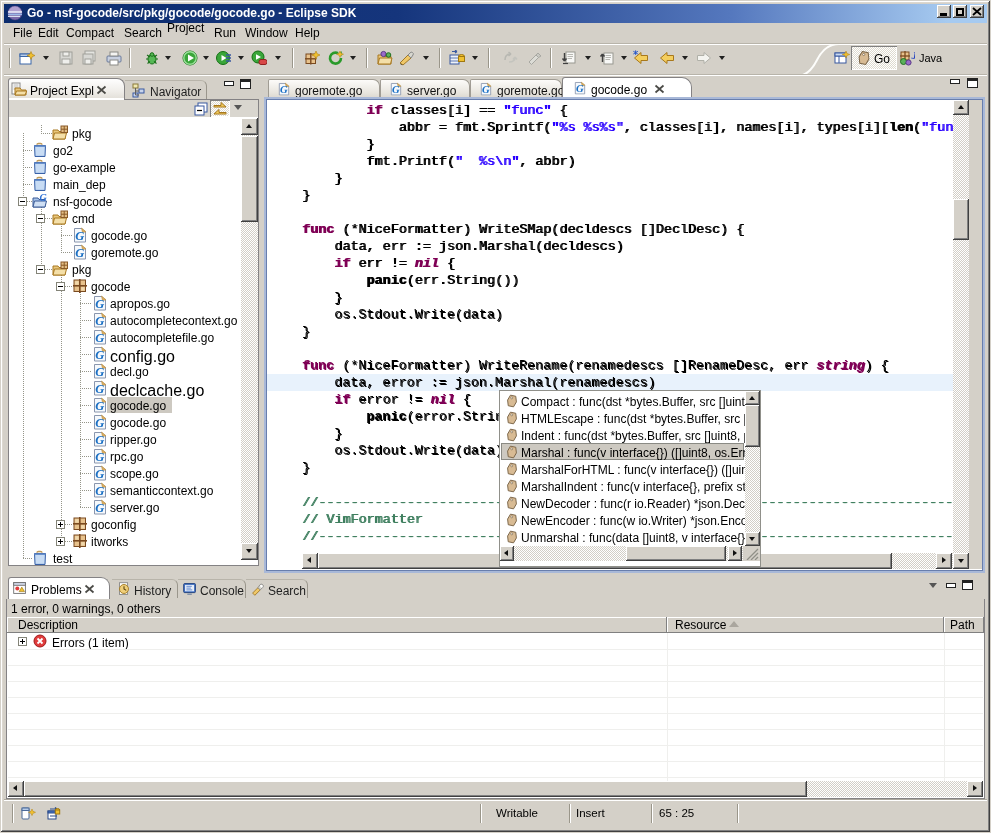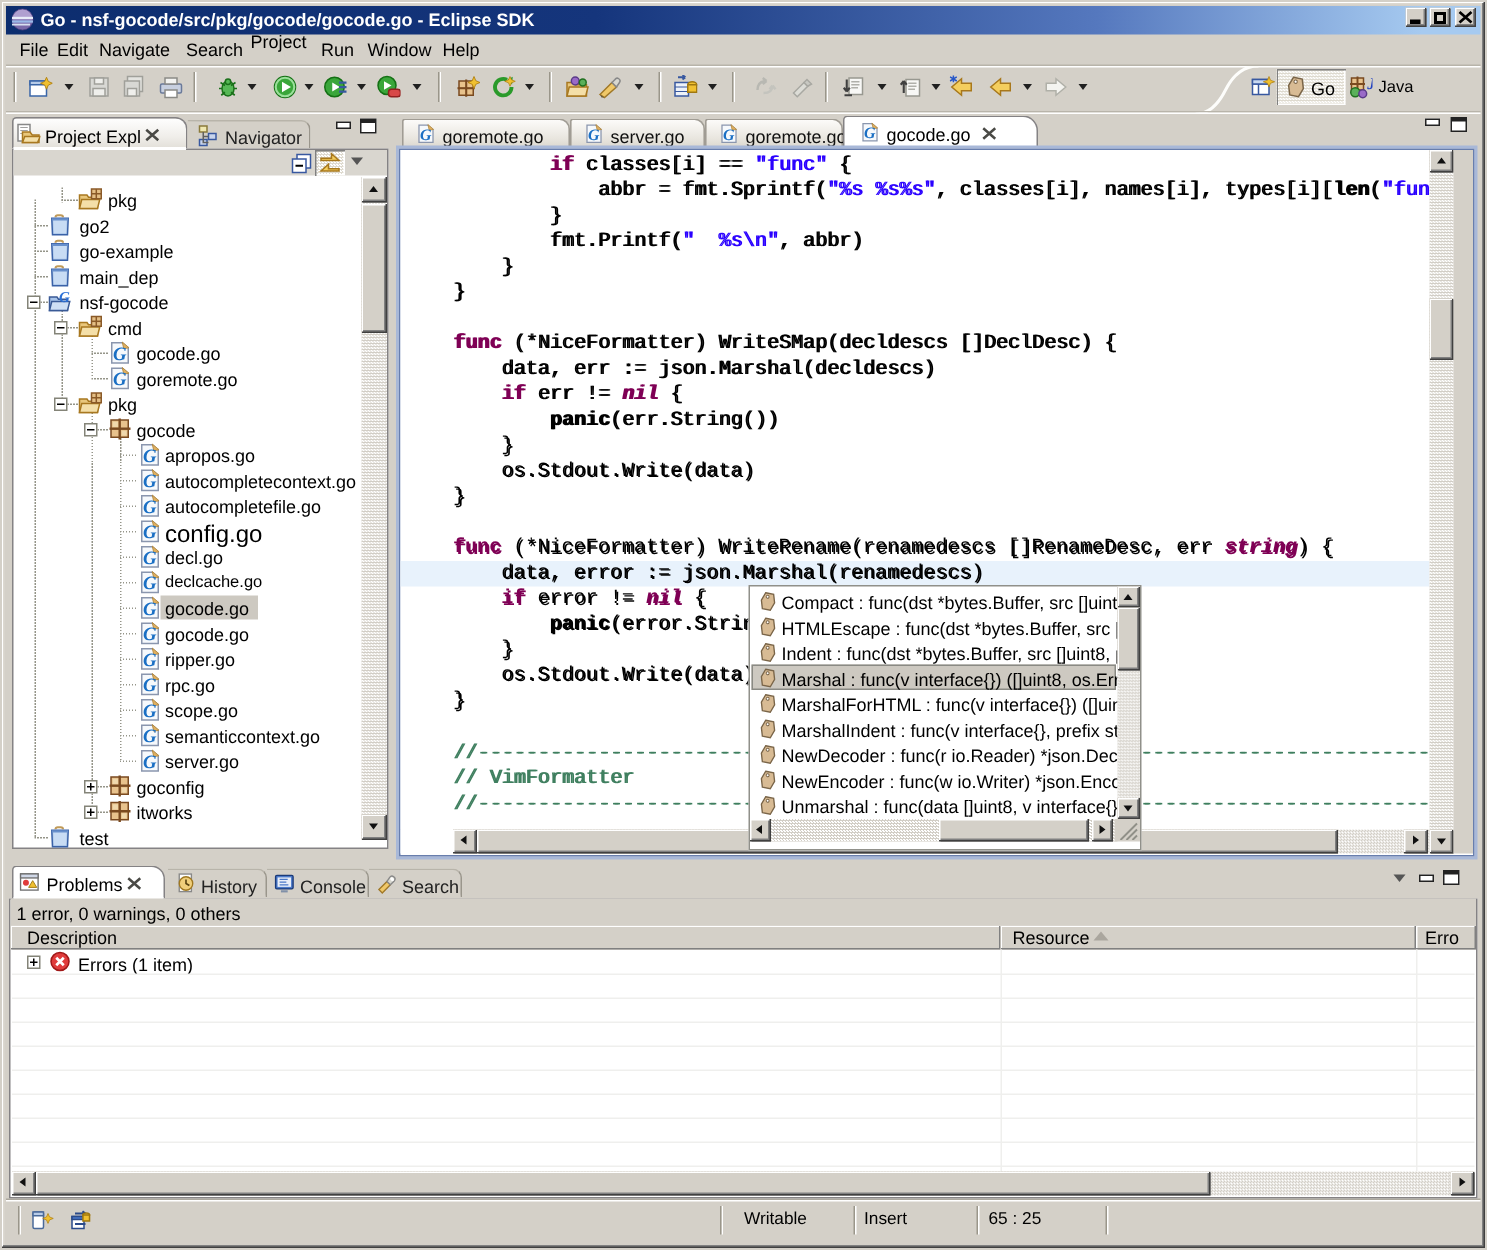--- a/index.html
+++ b/index.html
@@ -43,21 +43,21 @@
 <div class="ab btn3d" style="left:937px;top:5px;width:14px;height:13px"></div>
 <div class="ab btn3d" style="left:953px;top:5px;width:14px;height:13px"></div>
 <div class="ab btn3d" style="left:970px;top:5px;width:14px;height:13px"></div>
 <div class="ab" style="left:940px;top:13px;width:7px;height:2.5px;background:#000"></div>
 <div class="ab" style="left:956px;top:7.5px;width:8px;height:8px;border:2px solid #000;border-top-width:2.5px"></div>
 <svg class="ab" style="left:972px;top:7px" width="10" height="9">
     <path d="M1 1 L9 8 M9 1 L1 8" stroke="#000" stroke-width="1.8"></path>
   </svg>
 <div class="ab" style="left:13px;top:26px;font-size:12px">File</div>
 <div class="ab" style="left:38px;top:26px;font-size:12px">Edit</div>
-<div class="ab" style="left:66px;top:26px;font-size:12px">Navigate</div>
+<div class="ab" style="left:66px;top:26px;font-size:12px">Compact</div>
 <div class="ab" style="left:124px;top:26px;font-size:12px">Search</div>
 <div class="ab" style="left:167px;top:21px;font-size:12px">Project</div>
 <div class="ab" style="left:214px;top:26px;font-size:12px">Run</div>
 <div class="ab" style="left:245px;top:26px;font-size:12px">Window</div>
 <div class="ab" style="left:295px;top:26px;font-size:12px">Help</div>
 <div class="ab" style="left:4px;top:43px;width:983px;height:0;border-top:1px solid #b8b4aa;border-bottom:1px solid #fff"></div>
 <div class="sep" style="left:9px;top:48px;height:20px"></div>
 <div class="ic" style="left:19px;top:50px"><svg width="16" height="16" viewBox="0 0 16 16" style="">
       <rect x="1" y="4" width="11" height="10" fill="#fff" stroke="#3a66a8"></rect>
       <rect x="1" y="4" width="11" height="2.5" fill="#b8cce8" stroke="#3a66a8"></rect>
@@ -373,21 +373,21 @@
       <path d="M9.5 1 L14 4.8 L10.5 5.5 Z" fill="#e0b060" stroke="#b08840" stroke-width="0.6"></path>
       <text x="7.8" y="12.8" font-family="Liberation Serif" font-style="italic" font-weight="bold" font-size="12.5" fill="#1a6fc4" text-anchor="middle">G</text>
     </svg></div>
 <div class="ab" style="left:110px;top:365.0px;font-size:12px;white-space:nowrap">decl.go</div>
 <div class="doth" style="left:80px;top:388.0px;width:12px"></div>
 <div class="ic" style="left:92px;top:380.0px"><svg width="16" height="16" viewBox="0 0 16 16" style="">
       <path d="M2.5 1.5 H9.5 L13.5 5 V15 H2.5 Z" fill="#f6f9fc" stroke="#8a96ae"></path>
       <path d="M9.5 1 L14 4.8 L10.5 5.5 Z" fill="#e0b060" stroke="#b08840" stroke-width="0.6"></path>
       <text x="7.8" y="12.8" font-family="Liberation Serif" font-style="italic" font-weight="bold" font-size="12.5" fill="#1a6fc4" text-anchor="middle">G</text>
     </svg></div>
-<div class="ab" style="left:110px;top:382.0px;font-size:11px;white-space:nowrap">declcache.go</div>
+<div class="ab" style="left:110px;top:382.0px;font-size:16px;white-space:nowrap">declcache.go</div>
 <div class="doth" style="left:80px;top:405.0px;width:12px"></div>
 <div class="ab" style="left:107px;top:397.0px;width:65px;height:16px;background:#cdc9c1"></div>
 <div class="ic" style="left:92px;top:397.0px"><svg width="16" height="16" viewBox="0 0 16 16" style="">
       <path d="M2.5 1.5 H9.5 L13.5 5 V15 H2.5 Z" fill="#f6f9fc" stroke="#8a96ae"></path>
       <path d="M9.5 1 L14 4.8 L10.5 5.5 Z" fill="#e0b060" stroke="#b08840" stroke-width="0.6"></path>
       <text x="7.8" y="12.8" font-family="Liberation Serif" font-style="italic" font-weight="bold" font-size="12.5" fill="#1a6fc4" text-anchor="middle">G</text>
     </svg></div>
 <div class="ab" style="left:110px;top:399.0px;font-size:12px;white-space:nowrap">gocode.go</div>
 <div class="doth" style="left:80px;top:422.0px;width:12px"></div>
 <div class="ic" style="left:92px;top:414.0px"><svg width="16" height="16" viewBox="0 0 16 16" style="">
@@ -690,21 +690,21 @@
 <div class="ab" style="left:6px;top:599px;width:979px;height:200px;background:#fff;border:1px solid #848284"></div>
 <div class="ab" style="left:9px;top:598px;width:100px;height:2px;background:#fff"></div>
 <div class="ab" style="left:7px;top:599px;width:977px;height:18px;background:#d4d0c8"></div>
 <div class="ab" style="left:11px;top:602px;font-size:12px">1 error, 0 warnings, 0 others</div>
 <div class="ab" style="left:7px;top:617px;width:977px;height:16px;background:#d4d0c8"></div>
 <div class="ab" style="left:7px;top:617px;width:660px;height:16px;background:#d4d0c8;box-shadow:inset -1px -1px #808080, inset 1px 1px #fff"></div>
 <div class="ab" style="left:18px;top:618px;font-size:12px">Description</div>
 <div class="ab" style="left:667px;top:617px;width:277px;height:16px;background:#d4d0c8;box-shadow:inset -1px -1px #808080, inset 1px 1px #fff"></div>
 <div class="ab" style="left:675px;top:618px;font-size:12px">Resource</div>
 <div class="ab" style="left:944px;top:617px;width:40px;height:16px;background:#d4d0c8;box-shadow:inset -1px -1px #808080, inset 1px 1px #fff"></div>
-<div class="ab" style="left:950px;top:618px;font-size:12px">Erro</div>
+<div class="ab" style="left:950px;top:618px;font-size:12px">Path</div>
 <div class="ab" style="left:729px;top:621px;width:0;height:0;border-left:5px solid transparent;border-right:5px solid transparent;border-bottom:6px solid #aaa69e"></div>
 <div class="exp plus" style="left:18px;top:637px">
     <i></i>
     <b></b>
   </div>
 <div class="ic" style="left:33px;top:634px"><svg width="14" height="14" viewBox="0 0 14 14" style="">
       <circle cx="7" cy="7" r="6" fill="#e03c3c" stroke="#a01818"></circle>
       <path d="M4.5 4.5 L9.5 9.5 M9.5 4.5 L4.5 9.5" stroke="#fff" stroke-width="1.8"></path>
     </svg></div>
 <div class="ab" style="left:52px;top:636px;font-size:12px">Errors (1 item)</div>

